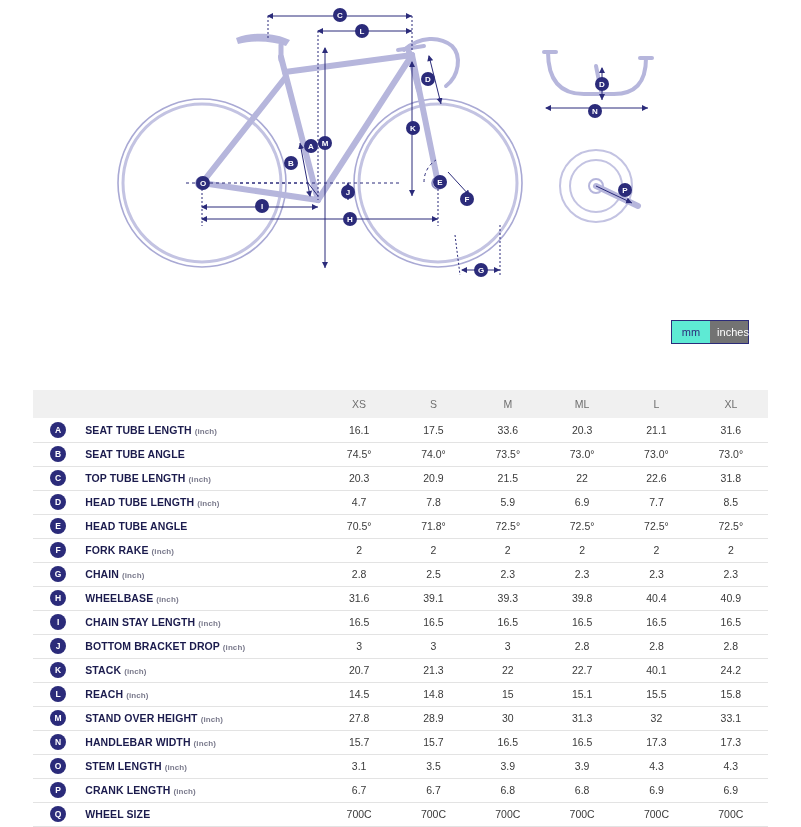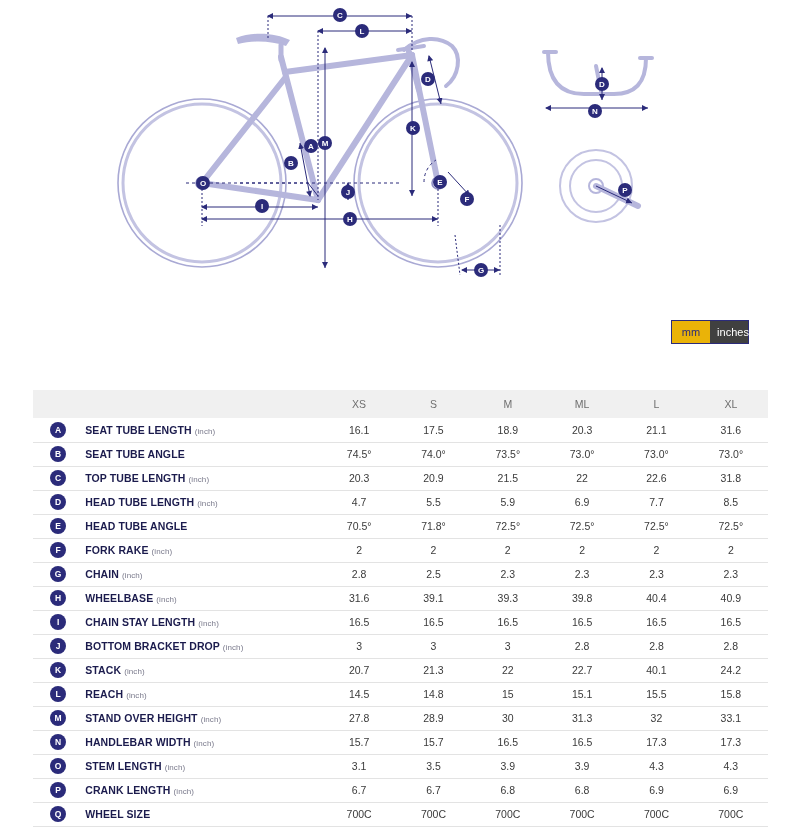--- a/index.html
+++ b/index.html
@@ -31,22 +31,22 @@
     display: flex;
     border: 1px solid #2b2b7a;
     height: 24px;
     font-size: 11px;
   }
   #unit-toggle .unit {
     display: flex; align-items: center; justify-content: center;
     width: 38px; height: 100%;
     cursor: pointer;
   }
-  #unit-toggle .unit.inactive { background: #eab308; color: #2b2b7a; }
-  #unit-toggle .unit.active { background: #404040; color: #ffffff; padding-left: 8px; }
+  #unit-toggle .unit.inactive { background: #5eead4; color: #2b2b7a; }
+  #unit-toggle .unit.active { background: #737373; color: #ffffff; padding-left: 8px; }
 
   
   #spec-table-wrap {
     position: absolute;
     left: 33px; top: 373px;
     width: 735px;
     margin-top: 17px;
   }
   table.spec {
     border-collapse: collapse;
@@ -78,21 +78,21 @@
   table.spec tbody td.badge-cell { border-bottom: 1px solid #e3e3e3; }
   table.spec tbody td.label-cell {
     text-align: left;
     font-size: 10.5px;
     font-weight: bold;
     color: #1b1b4d;
     letter-spacing: .1px;
     padding-left: 2px;
   }
   table.spec tbody td.label-cell .unit {
-    font-weight: normal;
+    font-weight: bold;
     font-size: 8px;
     color: #7a7a8c;
   }
   .badge {
     display: inline-flex;
     align-items: center; justify-content: center;
     width: 16px; height: 16px;
     border-radius: 50%;
     background: #2b2b7a;
     color: #fff;
@@ -292,21 +292,21 @@
           <th class="c-size">L</th>
           <th class="c-size">XL</th>
         </tr>
       </thead>
       <tbody id="spec-body">
           <tr>
             <td class="badge-cell"><span class="badge">A</span></td>
             <td class="label-cell"><span>SEAT TUBE LENGTH</span> <span class="unit">(inch)</span></td>
             <td>16.1</td>
             <td>17.5</td>
-            <td>18.9</td>
+            <td>33.6</td>
             <td>20.3</td>
             <td>21.1</td>
             <td>31.6</td>
           </tr>
           <tr>
             <td class="badge-cell"><span class="badge">B</span></td>
             <td class="label-cell"><span>SEAT TUBE ANGLE</span> <span class="unit"></span></td>
             <td>74.5°</td>
             <td>74.0°</td>
             <td>73.5°</td>
@@ -321,21 +321,21 @@
             <td>20.9</td>
             <td>21.5</td>
             <td>22</td>
             <td>22.6</td>
             <td>31.8</td>
           </tr>
           <tr>
             <td class="badge-cell"><span class="badge">D</span></td>
             <td class="label-cell"><span>HEAD TUBE LENGTH</span> <span class="unit">(inch)</span></td>
             <td>4.7</td>
-            <td>5.5</td>
+            <td>7.8</td>
             <td>5.9</td>
             <td>6.9</td>
             <td>7.7</td>
             <td>8.5</td>
           </tr>
           <tr>
             <td class="badge-cell"><span class="badge">E</span></td>
             <td class="label-cell"><span>HEAD TUBE ANGLE</span> <span class="unit"></span></td>
             <td>70.5°</td>
             <td>71.8°</td>

